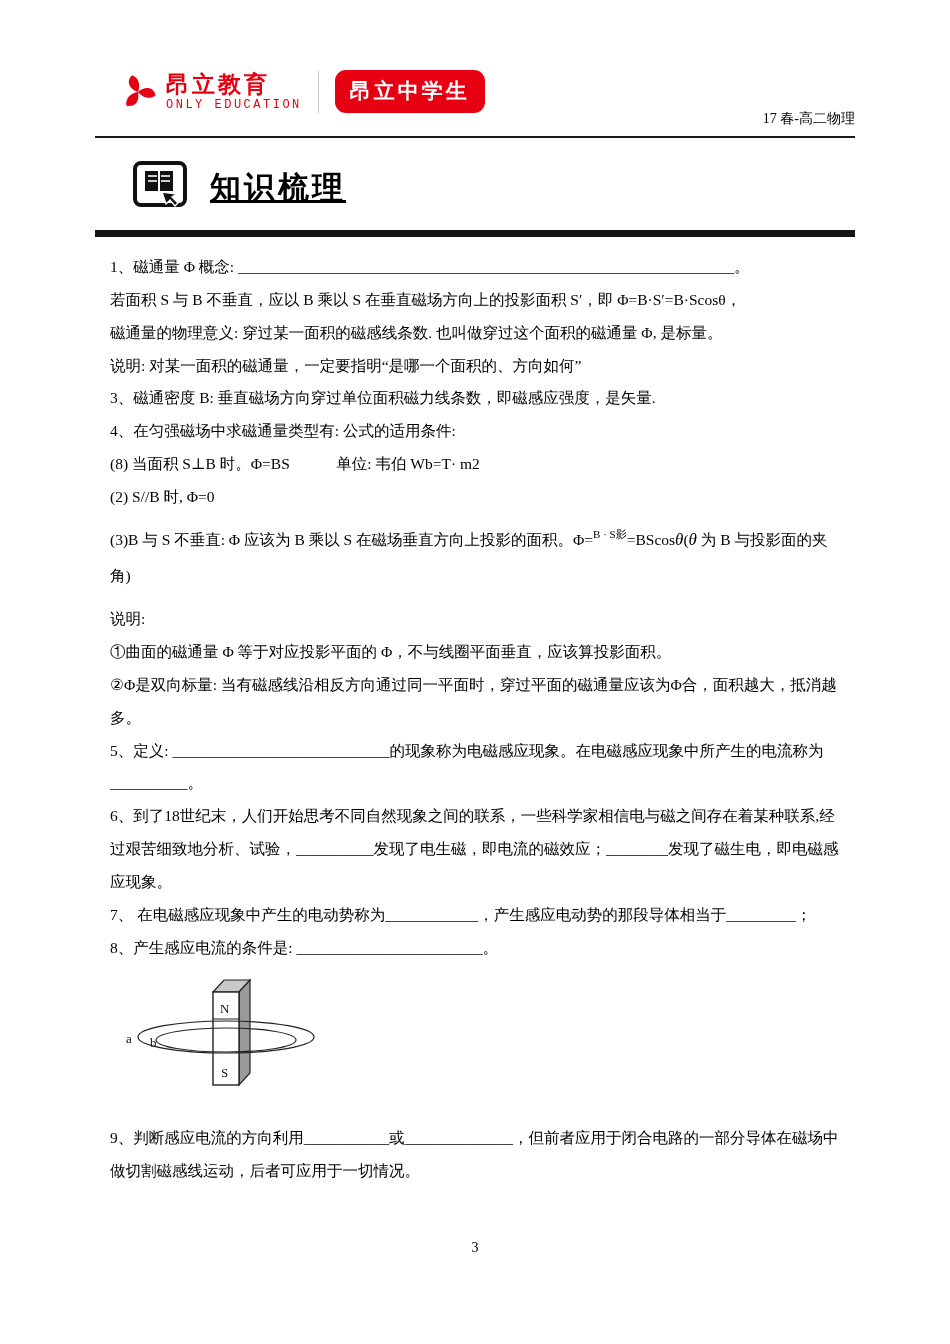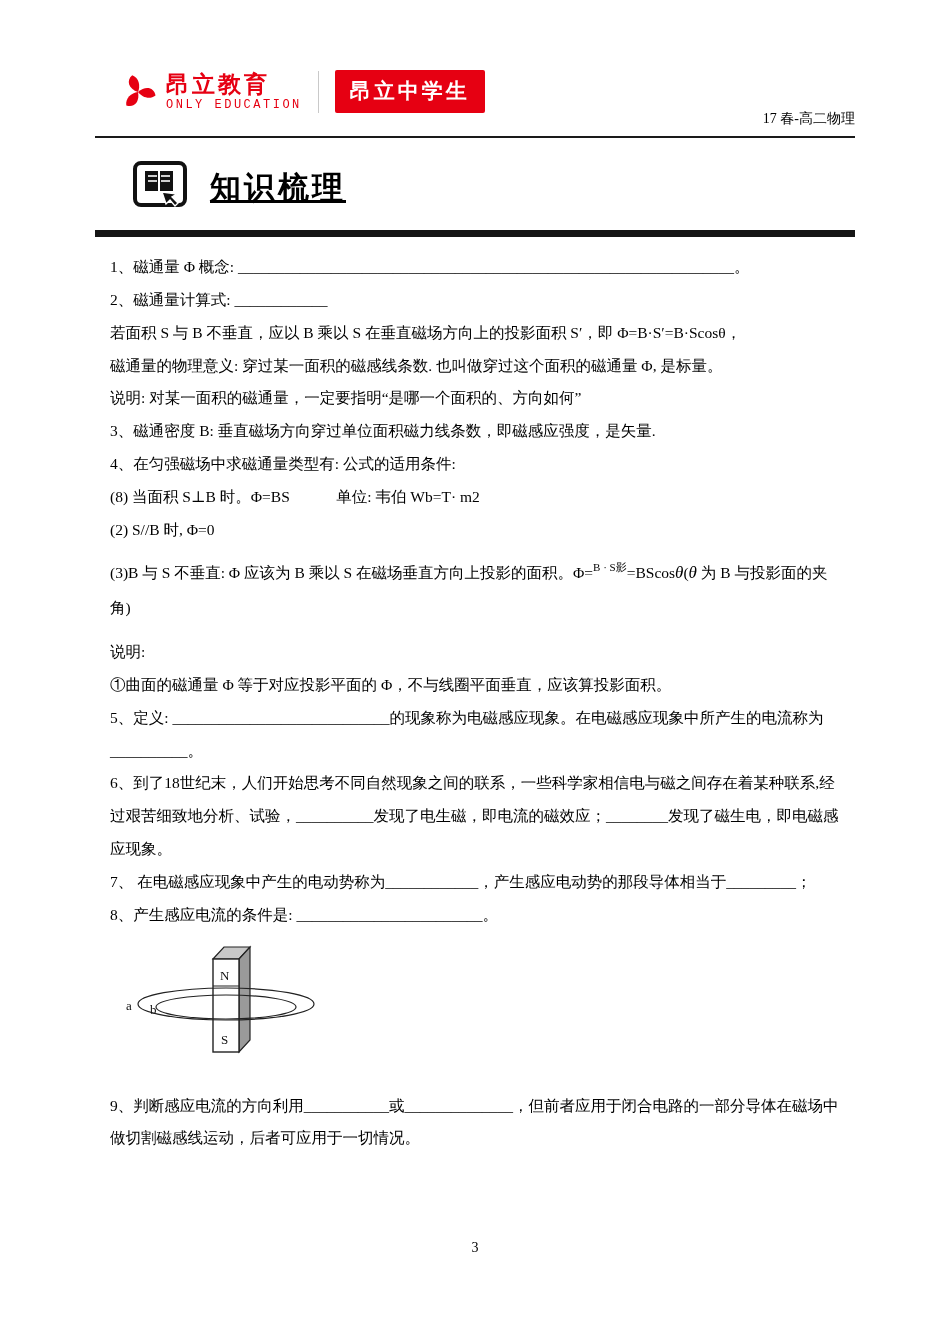--- a/index.html
+++ b/index.html
@@ -25,21 +25,21 @@
   .logo-title{
     font-family:"Liberation Sans","DejaVu Sans",sans-serif;
     font-weight:bold;font-size:23px;color:var(--brand);letter-spacing:3px;
   }
   .logo-subtitle{
     font-family:Liberation Mono, monospace;
     font-size:12px;color:var(--brand);letter-spacing:2.5px;margin-top:3px;
   }
   .logo-divider{width:1px;height:42px;background:#c9c9c9;margin:0 16px;}
   .logo-badge{
-    background:var(--brand);color:#fff;border-radius:2px;
+    background:var(--brand);color:#fff;border-radius:11px;
     font-family:"Liberation Sans","DejaVu Sans",sans-serif;
     font-weight:bold;font-size:21px;letter-spacing:3px;
     padding:7px 15px 8px;
   }
   .course-label{font-size:14px;padding-bottom:2px;margin-top:40px;}
 
   .rule{margin:6px 95px 0;border-top:2px solid #1a1a1a;}
 
   
   .section-head{display:flex;align-items:center;margin:22px 95px 0 132px;text-decoration:underline;}
@@ -104,31 +104,31 @@
       <line x1="29" y1="16" x2="38" y2="16" stroke="#fff" stroke-width="1.6"></line>
       <line x1="29" y1="21" x2="38" y2="21" stroke="#fff" stroke-width="1.6"></line>
       <path d="M30 32 L34 44 L38 40 L43 46 L46 43 L40 37 L45 34 Z" fill="#111" stroke="#fff" stroke-width="1.4"></path>
     </svg>
     <div class="section-title">知识梳理</div>
   </div>
   <div class="thickbar"></div>
 
   <div class="content">
     <p>1、磁通量 Φ 概念: ________________________________________________________________。</p>
-    <p>2、磁通量计算式: ____________</p>
     <p>若面积 S 与 B 不垂直，应以 B 乘以 S 在垂直磁场方向上的投影面积 S′，即 Φ=B·S′=B·Scosθ，</p>
     <p>磁通量的物理意义: 穿过某一面积的磁感线条数. 也叫做穿过这个面积的磁通量 Φ, 是标量。</p>
     <p>说明: 对某一面积的磁通量，一定要指明“是哪一个面积的、方向如何”</p>
     <p>3、磁通密度 B: 垂直磁场方向穿过单位面积磁力线条数，即磁感应强度，是矢量.</p>
     <p>4、在匀强磁场中求磁通量类型有: 公式的适用条件:</p>
     <p>(8) 当面积 S⊥B 时。Φ=BS　　　单位: 韦伯 Wb=T· m2</p>
     <p>(2) S//B 时, Φ=0</p>
     <p class="formula"><span>(3)B 与 S 不垂直: Φ 应该为 B 乘以 S 在磁场垂直方向上投影的面积。Φ=</span><span class="sup">B · S影</span><span>=BScos</span><span class="theta">θ</span><span>(</span><span class="theta">θ</span><span> 为 B 与投影面的夹角)</span></p>
     <p>说明:</p>
     <p>①曲面的磁通量 Φ 等于对应投影平面的 Φ，不与线圈平面垂直，应该算投影面积。</p>
+    <p>②Φ是双向标量: 当有磁感线沿相反方向通过同一平面时，穿过平面的磁通量应该为Φ合，面积越大，抵消越多。</p>
     <p>5、定义: ____________________________的现象称为电磁感应现象。在电磁感应现象中所产生的电流称为__________。</p>
     <p>6、到了18世纪末，人们开始思考不同自然现象之间的联系，一些科学家相信电与磁之间存在着某种联系,经过艰苦细致地分析、试验，__________发现了电生磁，即电流的磁效应；________发现了磁生电，即电磁感应现象。</p>
     <p>7、 在电磁感应现象中产生的电动势称为____________，产生感应电动势的那段导体相当于_________；</p>
     <p>8、产生感应电流的条件是: ________________________。</p>
 
     <div class="diagram-wrap">
       <svg width="215" height="130" viewBox="0 0 215 130">
 
         <polygon points="93,17 104,5 130,5 119,17" fill="#c8c8c8" stroke="#222" stroke-width="1.2"></polygon>
         <polygon points="119,17 130,5 130,98 119,110" fill="#9a9a9a" stroke="#222" stroke-width="1.2"></polygon>

